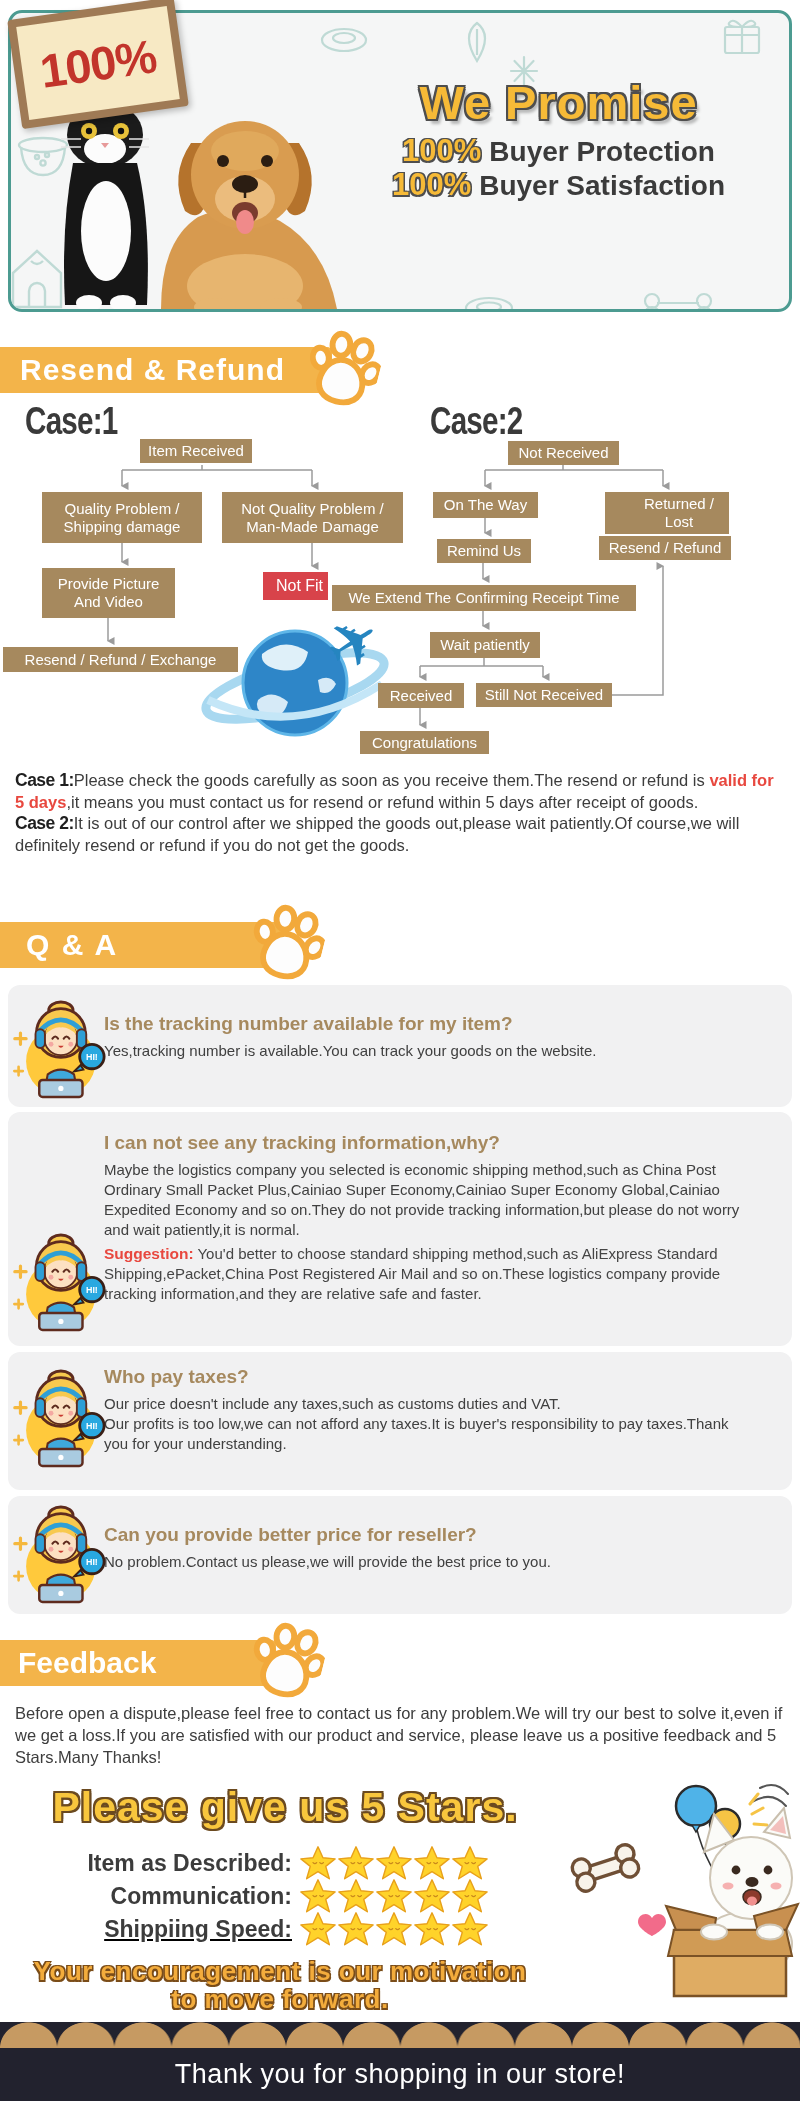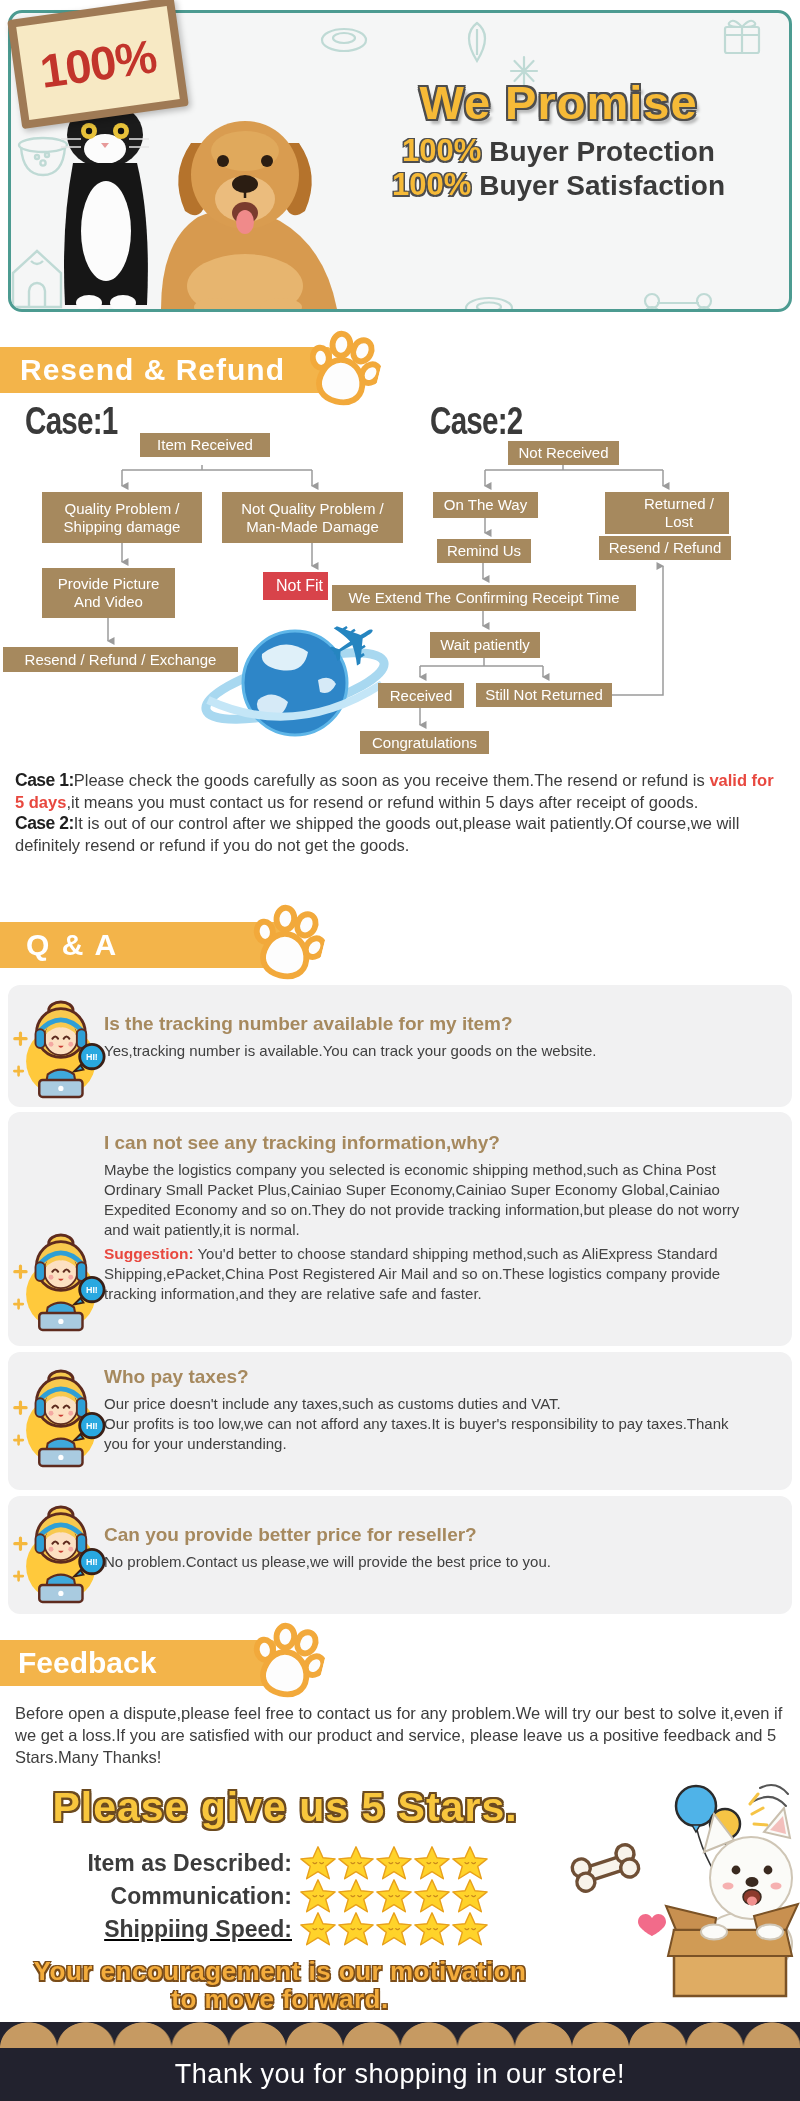--- a/index.html
+++ b/index.html
@@ -37,21 +37,21 @@
 
   
   .flow{position:absolute;left:0;top:400px;width:800px;height:368px;}
   .case-label{position:absolute;font-size:38px;font-weight:800;color:#3A3A3A;
         transform:scaleX(.78);transform-origin:left center;letter-spacing:-1px;z-index:2;}
   .cl1{left:25px;top:0px;} .cl2{left:430px;top:0px;}
   .fbox{position:absolute;background:#A6895E;color:#fff;font-size:15px;line-height:1.2;
         display:flex;align-items:center;justify-content:center;text-align:center;
         padding:2px 4px;box-sizing:border-box;z-index:2;}
   .fbox.red{background:#D8434A;font-size:16px;}
-  .n-item{left:140px;top:33px;width:130px;height:24px;}
+  .n-item{left:140px;top:39px;width:112px;height:24px;}
   .n-quality{left:42px;top:92px;width:160px;height:51px;}
   .n-notquality{left:222px;top:92px;width:181px;height:51px;}
   .n-provide{left:42px;top:168px;width:133px;height:50px;}
   .n-notfit{left:263px;top:172px;width:65px;height:28px;padding-left:12px;}
   .n-rre{left:3px;top:247px;width:235px;height:25px;}
   .n-notrec{left:508px;top:41px;width:111px;height:24px;}
   .n-ontheway{left:433px;top:92px;width:105px;height:26px;}
   .n-returned{left:605px;top:92px;width:124px;height:42px;padding-left:28px;}
   .n-remind{left:437px;top:139px;width:94px;height:24px;}
   .n-resendrefund{left:599px;top:136px;width:132px;height:24px;}
@@ -312,21 +312,21 @@
     <div class="fbox n-rre">Resend / Refund / Exchange</div>
 
     <div class="fbox n-notrec">Not Received</div>
     <div class="fbox n-ontheway">On The Way</div>
     <div class="fbox n-returned">Returned / Lost</div>
     <div class="fbox n-remind">Remind Us</div>
     <div class="fbox n-resendrefund">Resend / Refund</div>
     <div class="fbox n-extend">We Extend The Confirming Receipt Time</div>
     <div class="fbox n-wait">Wait patiently</div>
     <div class="fbox n-received">Received</div>
-    <div class="fbox n-stillnot">Still Not Returned</div>
+    <div class="fbox n-stillnot">Still Not Received</div>
     <div class="fbox n-congrats">Congratulations</div>
   </div>
 
   <div class="notes">
     <p><span class="note-label">Case 1:</span><span>Please check the goods carefully as soon as you receive them.The resend or refund is </span><span class="note-red">valid for 5 days</span><span>,it means you must contact us for resend or refund within 5 days after receipt of goods.</span></p>
     <p><span class="note-label">Case 2:</span><span>It is out of our control after we shipped the goods out,please wait patiently.Of course,we will definitely resend or refund if you do not get the goods.</span></p>
   </div>
 
   <div class="section-bar bar-qa">Q &amp; A</div>
   <svg class="paw paw-qa">

